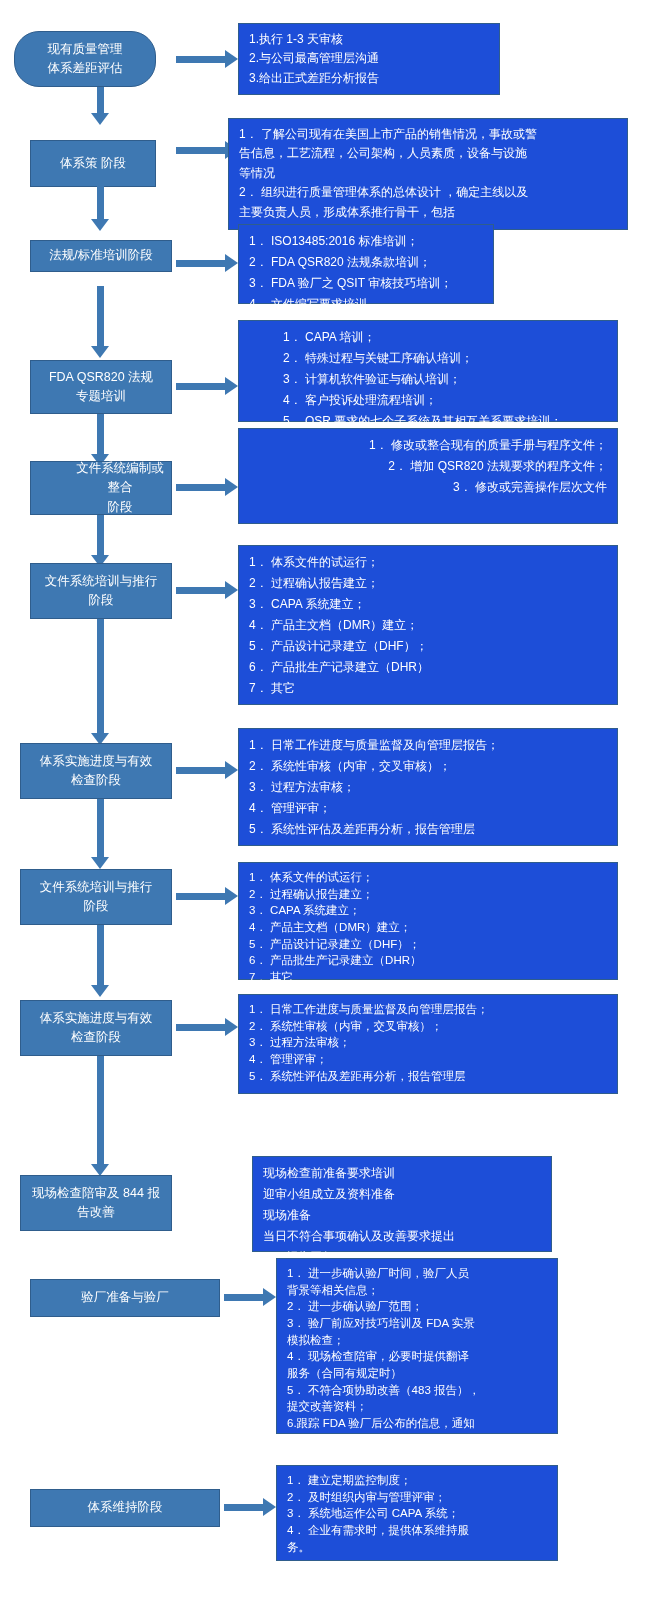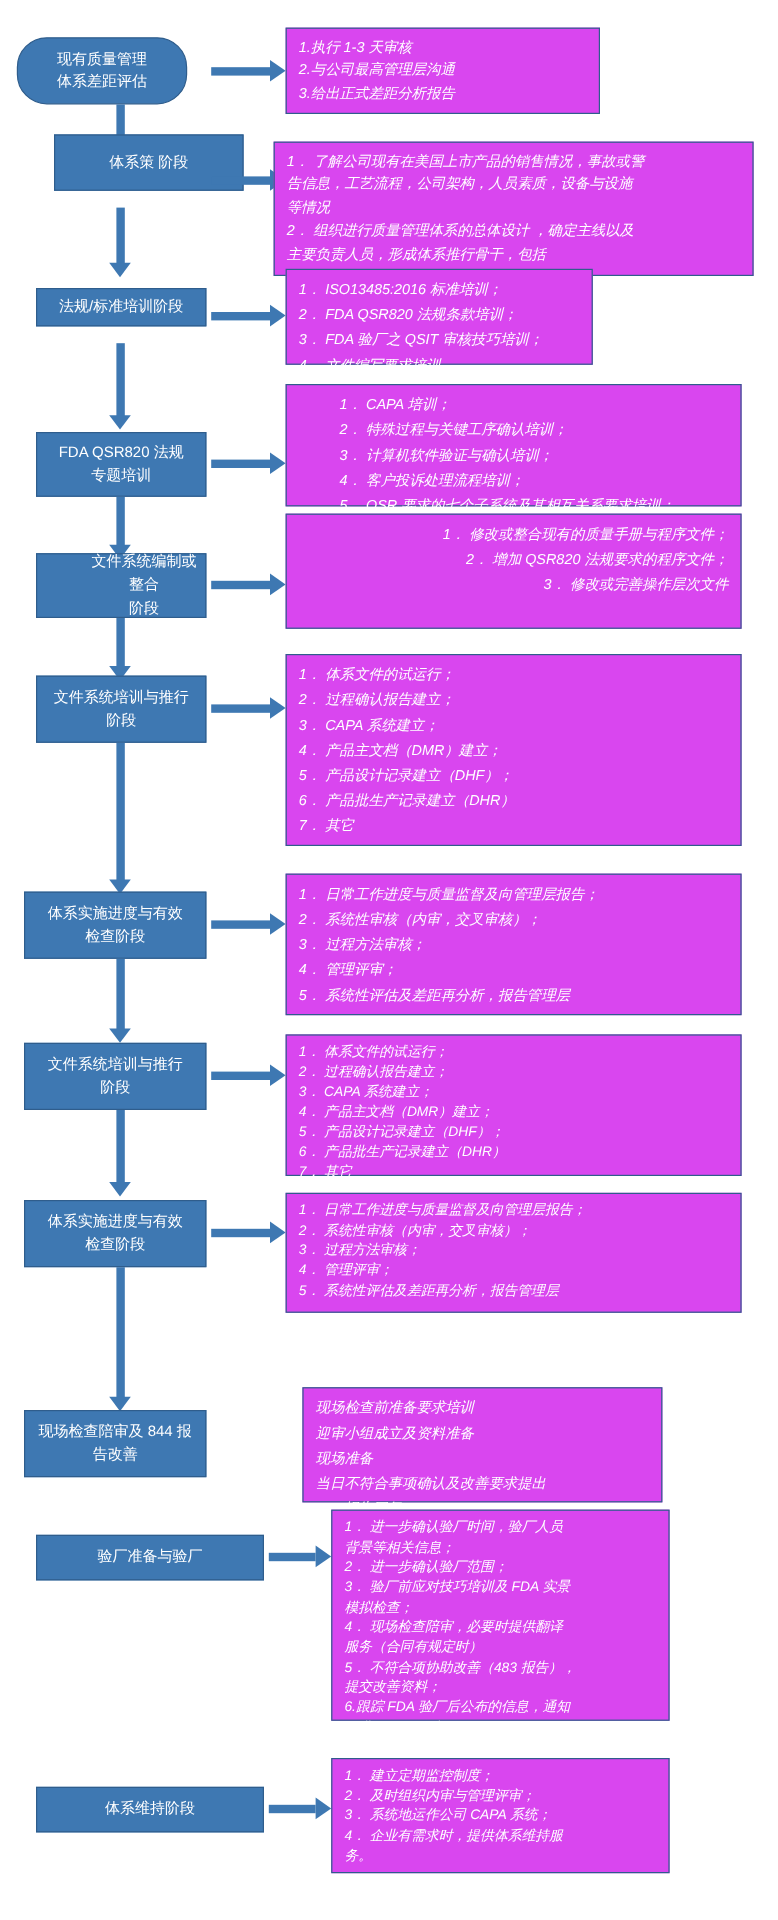--- a/index.html
+++ b/index.html
@@ -25,30 +25,29 @@
     text-align:center;
     display:flex;
     align-items:center;
     justify-content:center;
     box-sizing:border-box;
     padding:4px 6px;
     white-space:pre-line;
   }
   .detail{
     position:absolute;
-    background:#d946ef;
+    background:#1d4ed8;
     border:1px solid #2f5d8c;
     color:#ffffff;
     font-size:12px;
     line-height:1.62;
     box-sizing:border-box;
     padding:6px 10px;
     white-space:pre-line;
     text-align:left;
-    font-style:italic;
   }
   .detail.tight{ line-height:1.45; font-size:11.5px;}
   .detail.loose{ line-height:1.75;}
   .arrow{
     position:absolute;
     height:0;
   }
   .arrow .shaft{
     position:absolute;
     left:0;
@@ -92,21 +91,21 @@
      <div class="shaft"></div>
       <div class="head"></div>
   </div>
   <div class="detail" style="left:238px;top:23px;width:262px;height:72px;">1.执行 1-3 天审核
 2.与公司最高管理层沟通
 3.给出正式差距分析报告</div>
 
   <div class="vline" style="left:97px;top:87px;height:28px;"></div>
   <div class="vdown" style="left:91px;top:113px;"></div>
 
-  <div class="stage" style="left:30px;top:112px;width:158px;height:47px;margin-left:15px;">体系策   阶段</div>
+  <div class="stage" style="left:30px;top:140px;width:126px;height:47px;">体系策   阶段</div>
   <div class="arrow" style="left:176px;top:150px;width:62px;">
      <div class="shaft"></div>
       <div class="head"></div>
   </div>
   <div class="detail" style="left:228px;top:118px;width:400px;height:112px;">1． 了解公司现有在美国上市产品的销售情况，事故或警
 告信息，工艺流程，公司架构，人员素质，设备与设施
 等情况
 2． 组织进行质量管理体系的总体设计 ，确定主线以及
 主要负责人员，形成体系推行骨干，包括</div>
 

